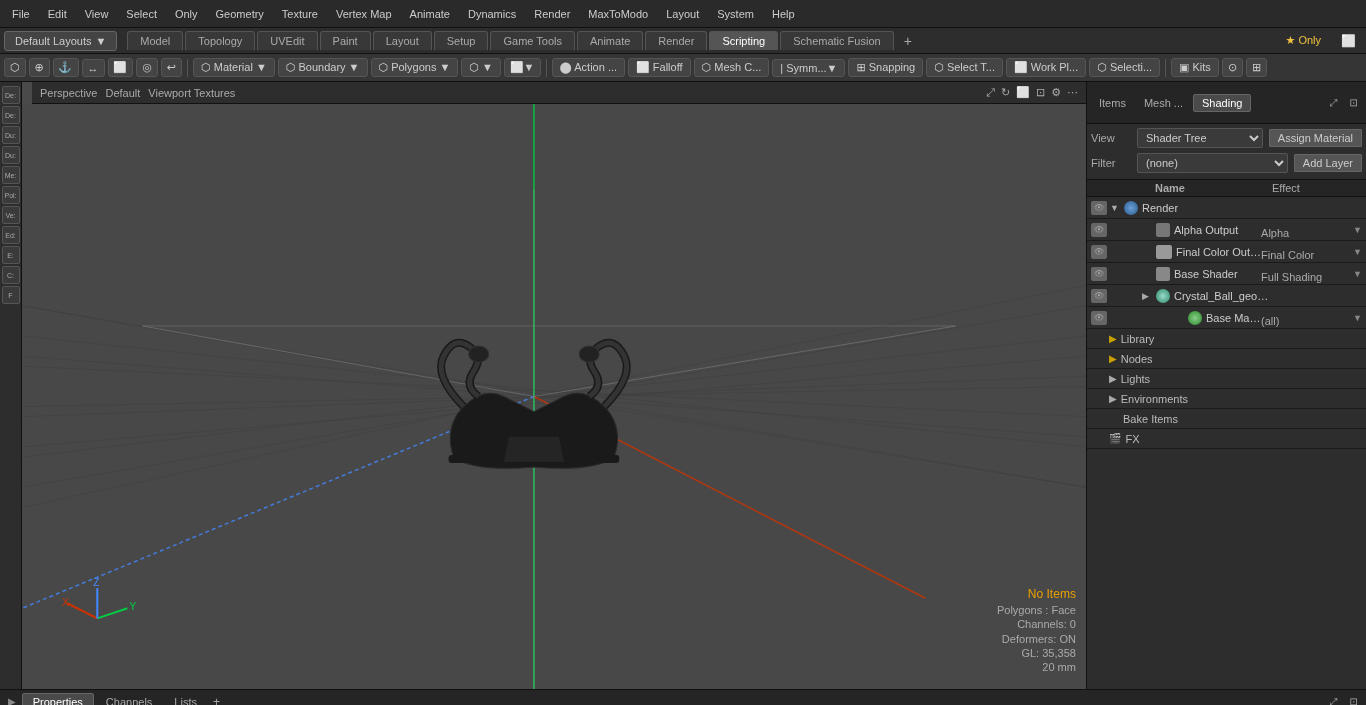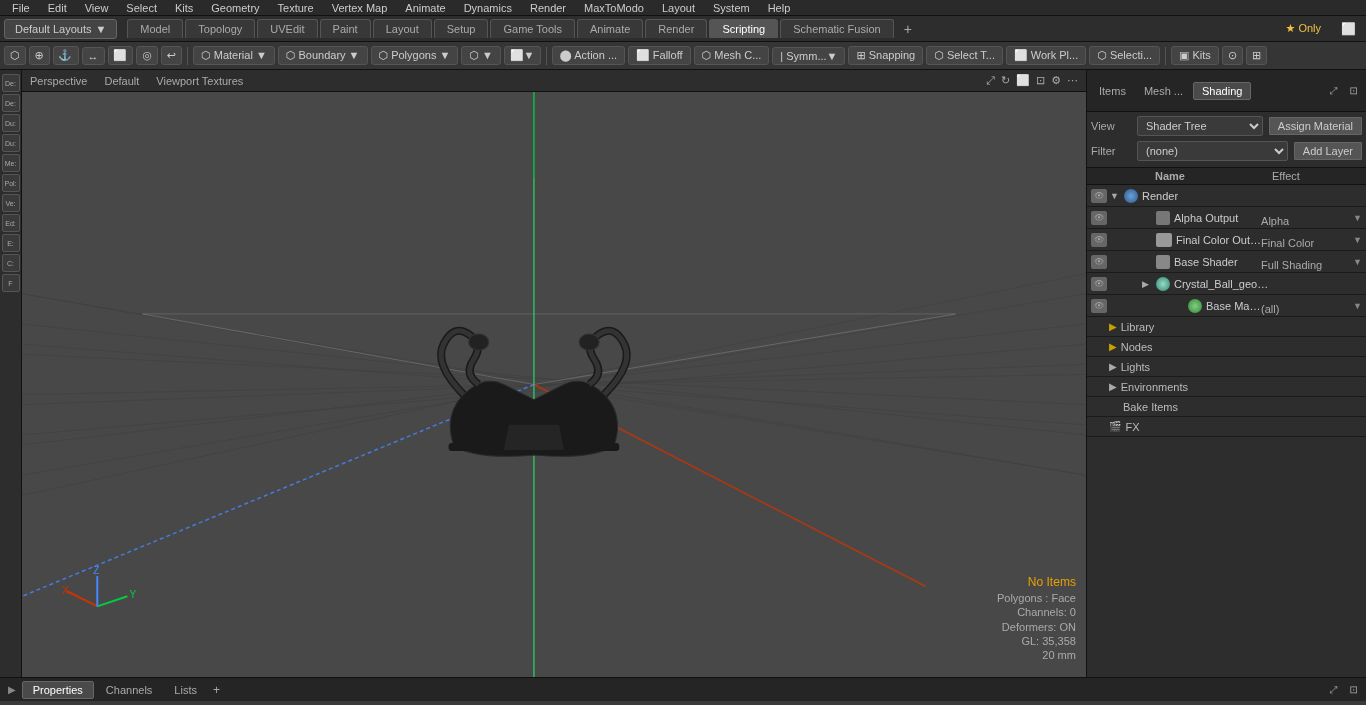--- a/index.html
+++ b/index.html
@@ -1,19 +1,19 @@
 <!DOCTYPE html>
 <html><head>
   <meta charset="utf-8">
   <style>
     * { margin: 0; padding: 0; box-sizing: border-box; }
     body { width: 1366px; height: 705px; background: #3a3a3a; font-family: Arial, sans-serif; font-size: 11px; color: #ccc; overflow: hidden; }
 
     
-    #menu-bar { display: flex; align-items: center; height: 16px; background: #2a2a2a; border-bottom: 1px solid #111; padding: 0 4px; gap: 2px; }
+    #menu-bar { display: flex; align-items: center; height: 28px; background: #2a2a2a; border-bottom: 1px solid #111; padding: 0 4px; gap: 2px; }
     .menu-item { padding: 2px 8px; cursor: pointer; color: #ccc; font-size: 11px; }
 
     
     #tab-bar { display: flex; align-items: center; height: 26px; background: #2d2d2d; border-bottom: 1px solid #111; padding: 0 4px; gap: 2px; }
     .tab-btn { padding: 3px 12px; cursor: pointer; color: #aaa; font-size: 11px; background: #383838; border-radius: 3px 3px 0 0; border: 1px solid #555; border-bottom: none; }
     .tab-btn.active { background: #555; color: #fff; }
     .tab-add { padding: 2px 8px; color: #aaa; cursor: pointer; font-size: 14px; }
     .tab-layouts { padding: 3px 10px; background: #444; border: 1px solid #666; border-radius: 3px; color: #ccc; font-size: 11px; display: flex; align-items: center; gap: 4px; margin-right: 8px; cursor: pointer; }
     .tab-star { margin-left: auto; color: #f0c040; font-size: 11px; padding: 2px 8px; }
     .tab-expand { padding: 2px 6px; color: #aaa; cursor: pointer; font-size: 12px; }
@@ -26,21 +26,21 @@
 
     
     #main-layout { display: flex; width: 1366px; height: calc(705px - 22px - 26px - 28px - 22px); }
 
     
     #left-sidebar { width: 22px; background: #2d2d2d; border-right: 1px solid #111; display: flex; flex-direction: column; align-items: center; padding: 4px 0; gap: 2px; }
     .sidebar-tool { width: 18px; height: 18px; background: #3a3a3a; border: 1px solid #555; border-radius: 2px; cursor: pointer; display: flex; align-items: center; justify-content: center; font-size: 8px; color: #aaa; }
 
     
     #viewport { flex: 1; background: #4a4a4a; position: relative; overflow: hidden; }
-    #viewport-header { display: flex; align-items: center; height: 22px; background: #2d2d2d; padding: 0 8px; gap: 17px; border-bottom: 1px solid #111; }
+    #viewport-header { display: flex; align-items: center; height: 22px; background: #2d2d2d; padding: 0 8px; gap: 8px; border-bottom: 1px solid #111; margin-left: 10px; }
     .vp-label { color: #aaa; font-size: 11px; cursor: pointer; }
     #viewport-canvas { width: 100%; height: calc(100% - 22px); position: relative; background: #4a4a4a; }
 
     
     #right-panel { width: 280px; background: #2d2d2d; border-left: 1px solid #111; display: flex; flex-direction: column; }
 
     
     #right-tabs { display: flex; align-items: center; height: 42px; background: #252525; border-bottom: 1px solid #111; padding: 0 4px; gap: 2px; }
     .right-tab { padding: 2px 8px; cursor: pointer; color: #aaa; font-size: 11px; border-radius: 2px; }
     .right-tab.active { background: #4a4a4a; color: #fff; border: 1px solid #666; }
@@ -93,21 +93,21 @@
     #vp-svg { position: absolute; top: 0; left: 0; width: 100%; height: 100%; }
   </style>
 </head>
 <body>
 
 <div id="menu-bar">
   <span class="menu-item">File</span>
   <span class="menu-item">Edit</span>
   <span class="menu-item">View</span>
   <span class="menu-item">Select</span>
-  <span class="menu-item">Kits</span>
+  <span class="menu-item">Only</span>
   <span class="menu-item">Geometry</span>
   <span class="menu-item">Texture</span>
   <span class="menu-item">Vertex Map</span>
   <span class="menu-item">Animate</span>
   <span class="menu-item">Dynamics</span>
   <span class="menu-item">Render</span>
   <span class="menu-item">MaxToModo</span>
   <span class="menu-item">Layout</span>
   <span class="menu-item">System</span>
   <span class="menu-item">Help</span>

